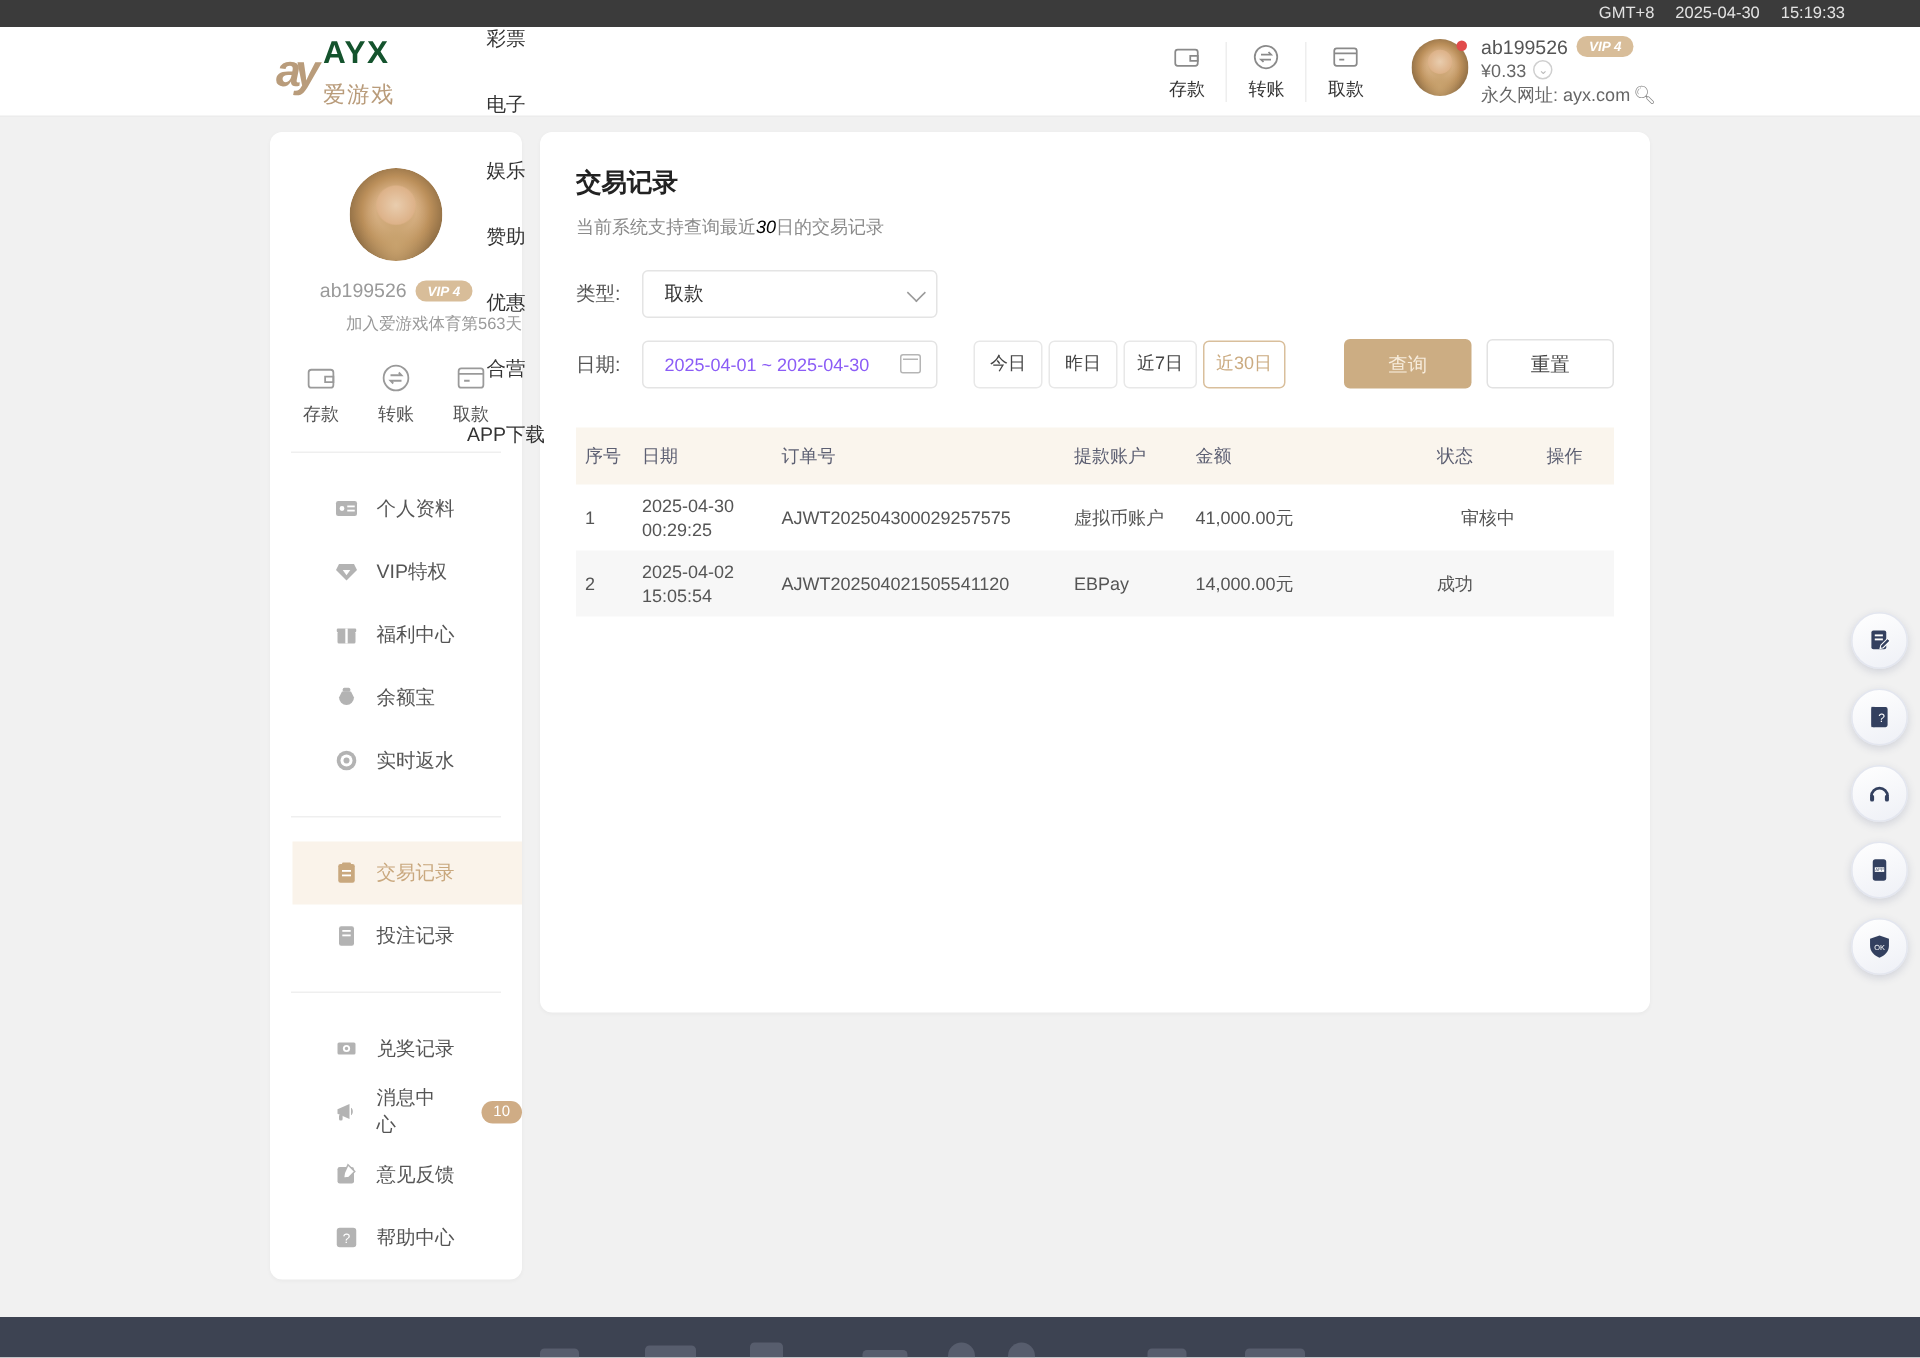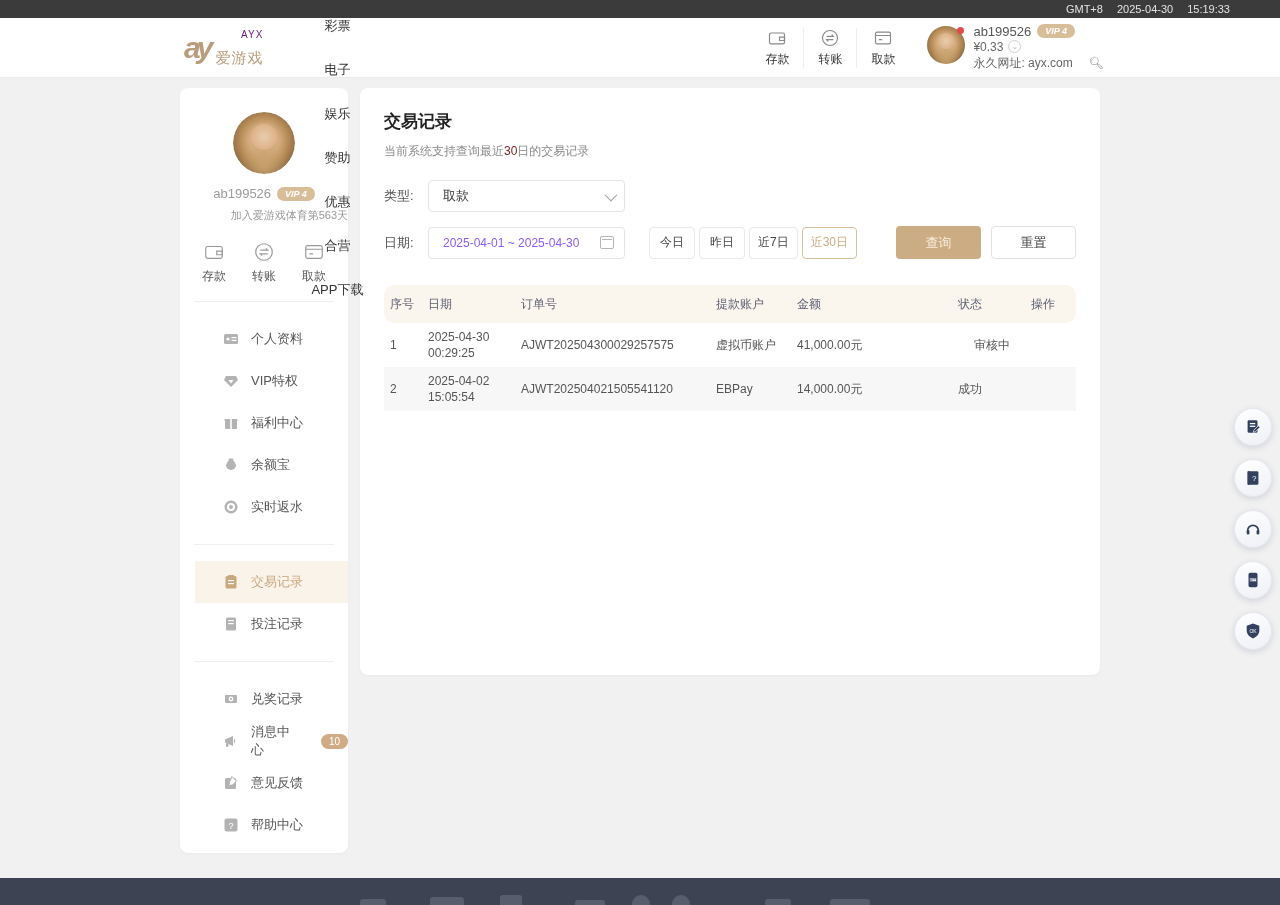--- a/index.html
+++ b/index.html
@@ -14,27 +14,27 @@
   .topbar {
     height:18px; background:#3b3b3b; display:flex; align-items:center;
     justify-content:flex-end; padding-right:50px; gap:14px;
   }
   .topbar span { color:#e3e3e3; font-size:11px; }
   
   .header {
     height:60px; background:#fff; display:flex; align-items:center;
     padding:0 176px 0 184px; border-bottom:1px solid #ececec; position:relative; z-index:5;
   }
-  .logo { display:flex; align-items:center; gap:6px;text-align:right; }
+  .logo { display:flex; align-items:center; gap:6px; }
   .logo-mark {
     font-size:30px; font-weight:bold; color:#b99c7b; letter-spacing:-4px;
     font-style:italic; line-height:1;
   }
   .logo-text { display:flex; flex-direction:column; line-height:1; }
-  .logo-text .en { color:#701a75; font-weight:normal; font-size:10px; letter-spacing:1px; }
+  .logo-text .en { color:#14532d; font-weight:bold; font-size:21px; letter-spacing:1px; }
   .logo-text .cn { color:#b99c7b; font-size:15px; margin-top:10px; letter-spacing:1px; }
   .nav { display:flex; align-items:center; margin-left:48px; gap:26px;flex-direction:column; }
   .nav a { font-size:13px; color:#333; text-decoration:none; white-space:nowrap; cursor:pointer; }
   .hdr-right { margin-left:auto; display:flex; align-items:center; }
   .hdr-quick { display:flex; align-items:center; }
   .hdr-quick .qa {
     display:flex; flex-direction:column; align-items:center; gap:3px;
     padding:0 14px; cursor:pointer;
   }
   .hdr-quick .qa + .qa { border-left:1px solid #eee; }
@@ -56,21 +56,21 @@
   .vip-badge {
     background:#d8bd99; color:#fff; font-size:9px; font-weight:bold;
     border-radius:8px; padding:2px 8px; font-style:italic;
   }
   .u-row2 { display:flex; align-items:center; gap:5px; font-size:12px; color:#666; }
   .refresh-ico {
     width:13px; height:13px; border:1px solid #cfcfcf; border-radius:50%;
     display:inline-flex; align-items:center; justify-content:center;
     font-size:8px; color:#bbb; cursor:pointer;
   }
-  .u-row3 { display:flex; align-items:center; gap:16px; font-size:12px; color:#666; }
+  .u-row3 { display:flex; align-items:center; gap:2px; font-size:12px; color:#666; }
   .mag-ico { font-size:12px; color:#888; cursor:pointer; }
   
   .page { position:absolute; top:78px; left:0; right:0; bottom:27px; background:#f1f1f1; }
   
   .sidebar {
     position:absolute; left:180px; top:10px; width:168px; height:765px;
     background:#fff; border-radius:8px; box-shadow:0 1px 3px rgba(0,0,0,0.04);
     padding:24px 0 10px 0;
   }
   .sb-avatar { width:62px; height:62px; margin:0 auto; border-radius:50%; overflow:hidden; }
@@ -97,21 +97,21 @@
     border-radius:9px; padding:2px 8px;
   }
   
   .main-card {
     position:absolute; left:360px; top:10px; width:740px; height:587px;
     background:#fff; border-radius:8px; box-shadow:0 1px 3px rgba(0,0,0,0.04);
     padding:22px 24px;
   }
   .mc-title { font-size:17px; font-weight:bold; color:#222; }
   .mc-sub { font-size:12px; color:#8a8a8a; margin-top:10px; }
-  .mc-sub .hl { color:#7f1d1d; }
+  .mc-sub .hl { color:#000000;font-style:italic; }
   .filter-row { display:flex; align-items:center; margin-top:20px; }
   .f-label { font-size:13px; color:#555; width:44px; flex:0 0 auto; }
   .select-box {
     width:197px; height:32px; border:1px solid #e4e4e4; border-radius:4px;
     display:flex; align-items:center; padding:0 10px 0 14px; cursor:pointer; background:#fff;
   }
   .select-box .sel-val { font-size:13px; color:#333; flex:1; }
   .chev { width:9px; height:9px; border-right:1.5px solid #9a9a9a; border-bottom:1.5px solid #9a9a9a; transform:rotate(45deg) translateY(-2px); }
   .date-row { display:flex; align-items:center; margin-top:14px; }
   .date-box {
@@ -132,21 +132,21 @@
   .btn-query {
     width:85px; height:33px; background:#ccad83; border:none; border-radius:4px;
     color:#f7ecdc; font-size:13px; cursor:pointer; font-family:"Liberation Sans", sans-serif;
   }
   .btn-reset {
     width:85px; height:33px; background:#fff; border:1px solid #e2e2e2; border-radius:4px;
     color:#444; font-size:13px; cursor:pointer; font-family:"Liberation Sans", sans-serif;
   }
   
   .table { margin-top:26px; }
-  .t-head { display:flex; align-items:center; height:38px; background:#faf5ed; border-radius:10px; }
+  .t-head { display:flex; align-items:center; height:38px; background:#faf5ed; border-radius:0; }
   .t-head .tc { font-size:12px; color:#5c5f72; }
   .t-row { display:flex; align-items:center; height:44px; }
   .t-row.stripe { background:#f7f7f7; }
   .tc { padding:0 4px; }
   .tc-1 { width:40px; padding-left:6px; }
   .tc-2 { width:93px; }
   .tc-3 { width:195px; }
   .tc-4 { width:81px; }
   .tc-5 { width:161px; }
   .tc-6 { width:73px; }

